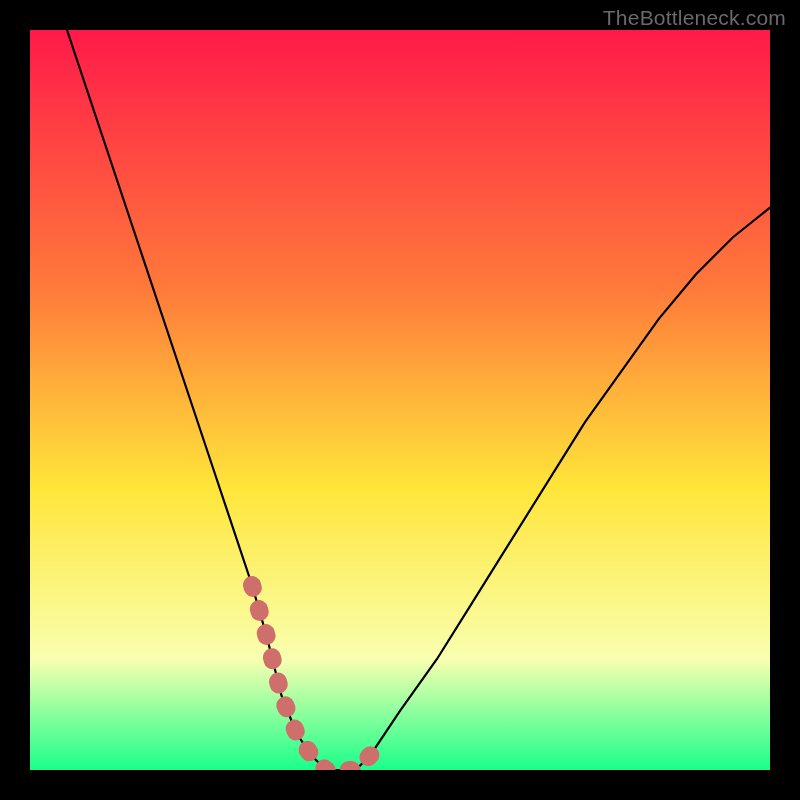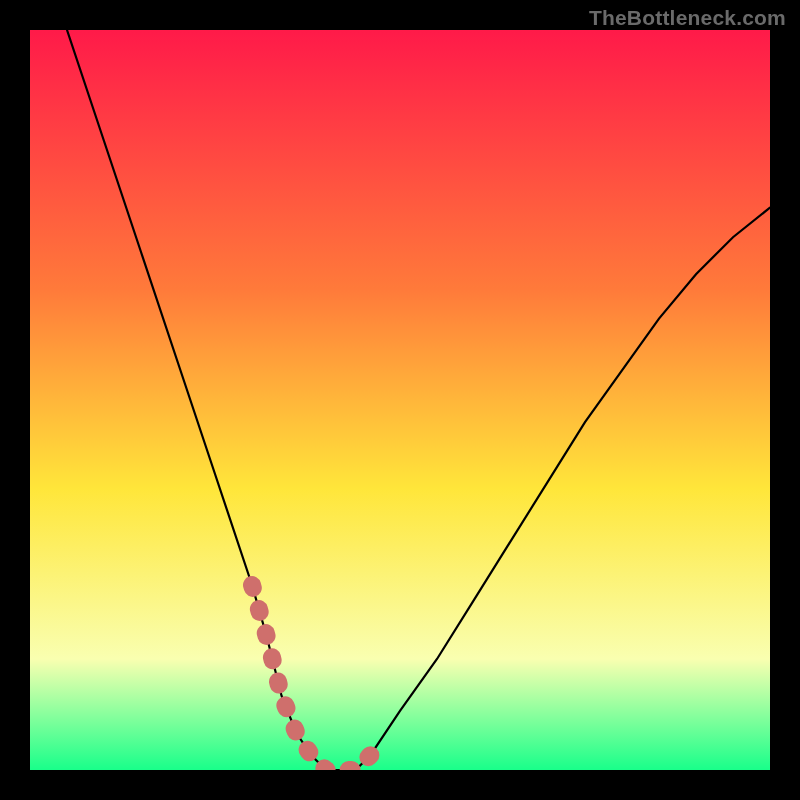--- a/index.html
+++ b/index.html
@@ -16,21 +16,21 @@
     left: 0; top: 0;
     width: 800px; height: 800px;
     background: #000;
   }
   .watermark {
     position: absolute;
     top: 6px;
     right: 14px;
     color: #6a6a6a;
     font-size: 21px;
-    font-weight: 700;
+    font-weight: 400;
     letter-spacing: 0.2px;
     z-index: 10;
     text-align: right;
   }
   svg {
     position: absolute;
     left: 0; top: 0;
   }
 </style>
 </head>

